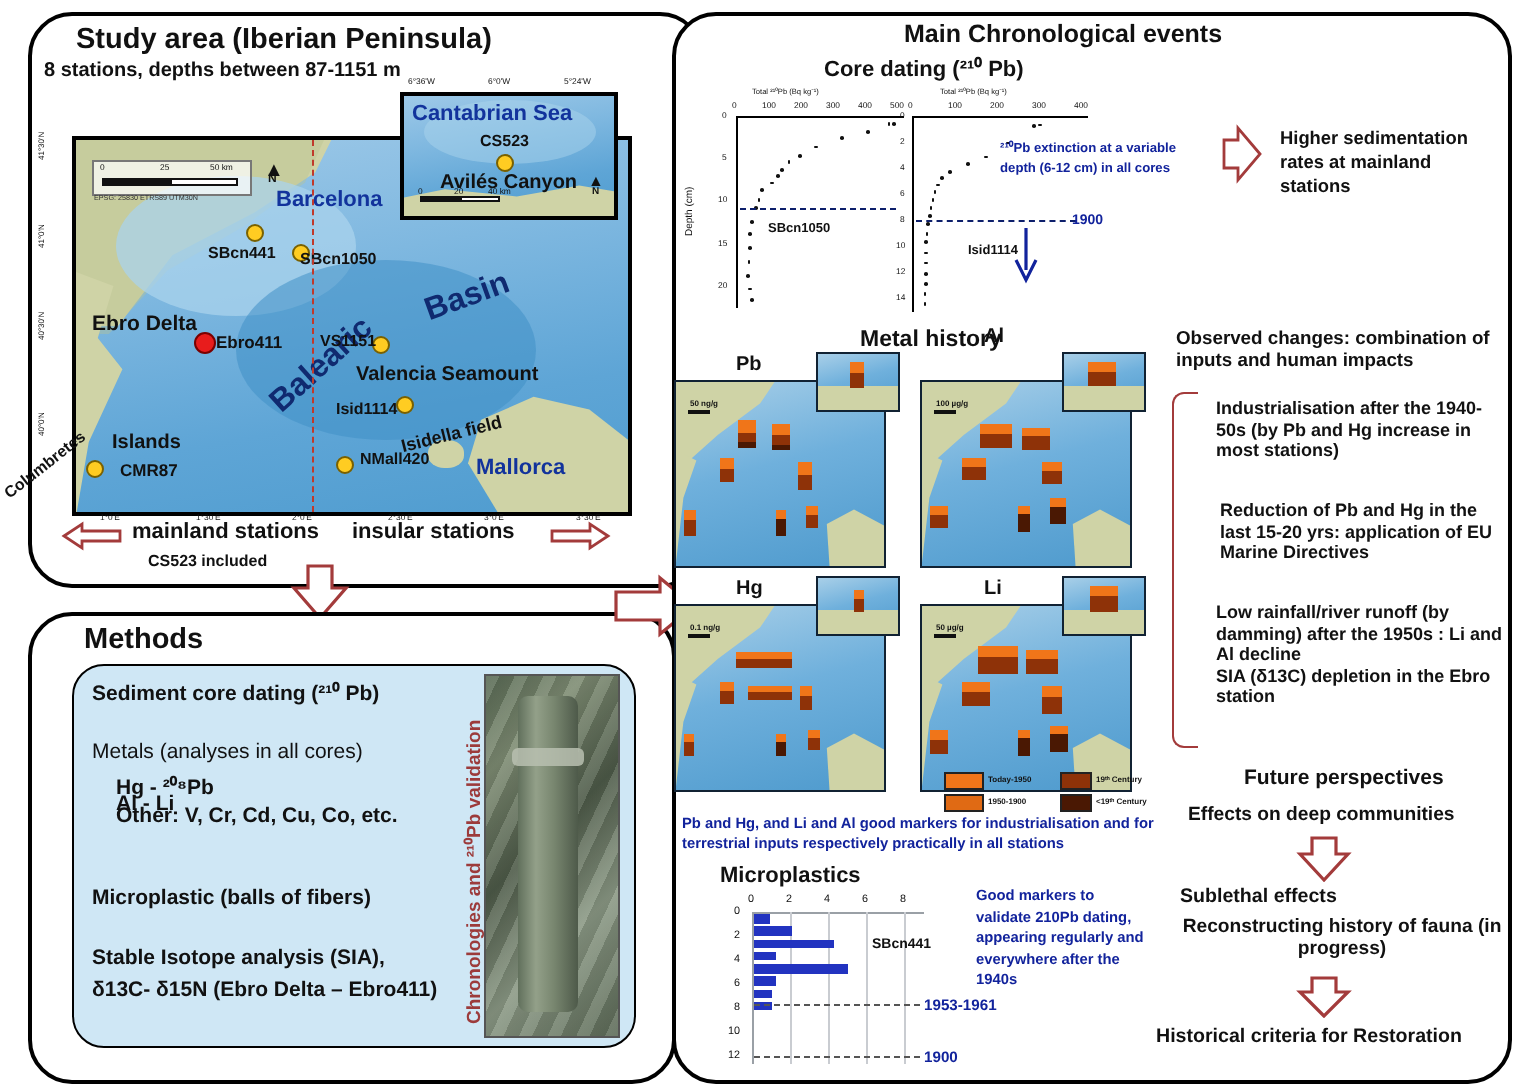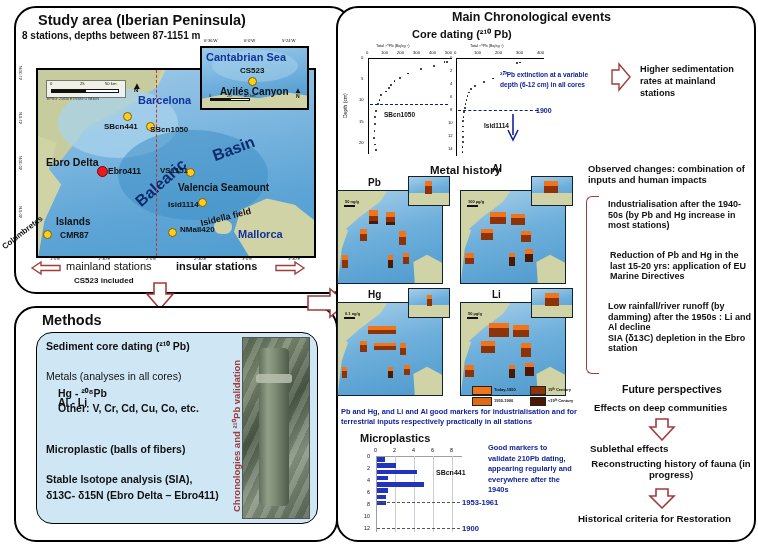--- a/index.html
+++ b/index.html
@@ -157,21 +157,21 @@
 </div>
 <div class="abs" style="left:200px;top:38px;width:105px;">
   <div class="tiny" style="left:4px;top:0;">6°36'W</div>
   <div class="tiny" style="left:44px;top:0;">6°0'W</div>
   <div class="tiny" style="left:82px;top:0;">5°24'W</div>
 </div>
 
 <svg class="abs" style="left:30px;top:260px;" width="32" height="16" viewBox="0 0 32 16">
   <polygon points="2,8 11,2 11,5.5 30,5.5 30,10.5 11,10.5 11,14" fill="#fff" stroke="#a33b3b" stroke-width="1.4"></polygon>
 </svg>
-<div class="abs" style="left:66px;top:260px;font-size:11px;font-weight:normal;">mainland stations</div>
+<div class="abs" style="left:66px;top:260px;font-size:11px;font-weight:bold;">mainland stations</div>
 <div class="abs" style="left:74px;top:276px;font-size:8px;font-weight:bold;">CS523 included</div>
 <div class="abs" style="left:176px;top:260px;font-size:11px;font-weight:bold;">insular stations</div>
 <svg class="abs" style="left:274px;top:260px;" width="32" height="16" viewBox="0 0 32 16">
   <polygon points="30,8 21,2 21,5.5 2,5.5 2,10.5 21,10.5 21,14" fill="#fff" stroke="#a33b3b" stroke-width="1.4"></polygon>
 </svg>
 
 <svg class="abs" style="left:144px;top:282px;" width="32" height="28" viewBox="0 0 32 28">
   <polygon points="16,27 3,12 10,12 10,1 22,1 22,12 29,12" fill="#fff" stroke="#a33b3b" stroke-width="1.6"></polygon>
 </svg>
 

